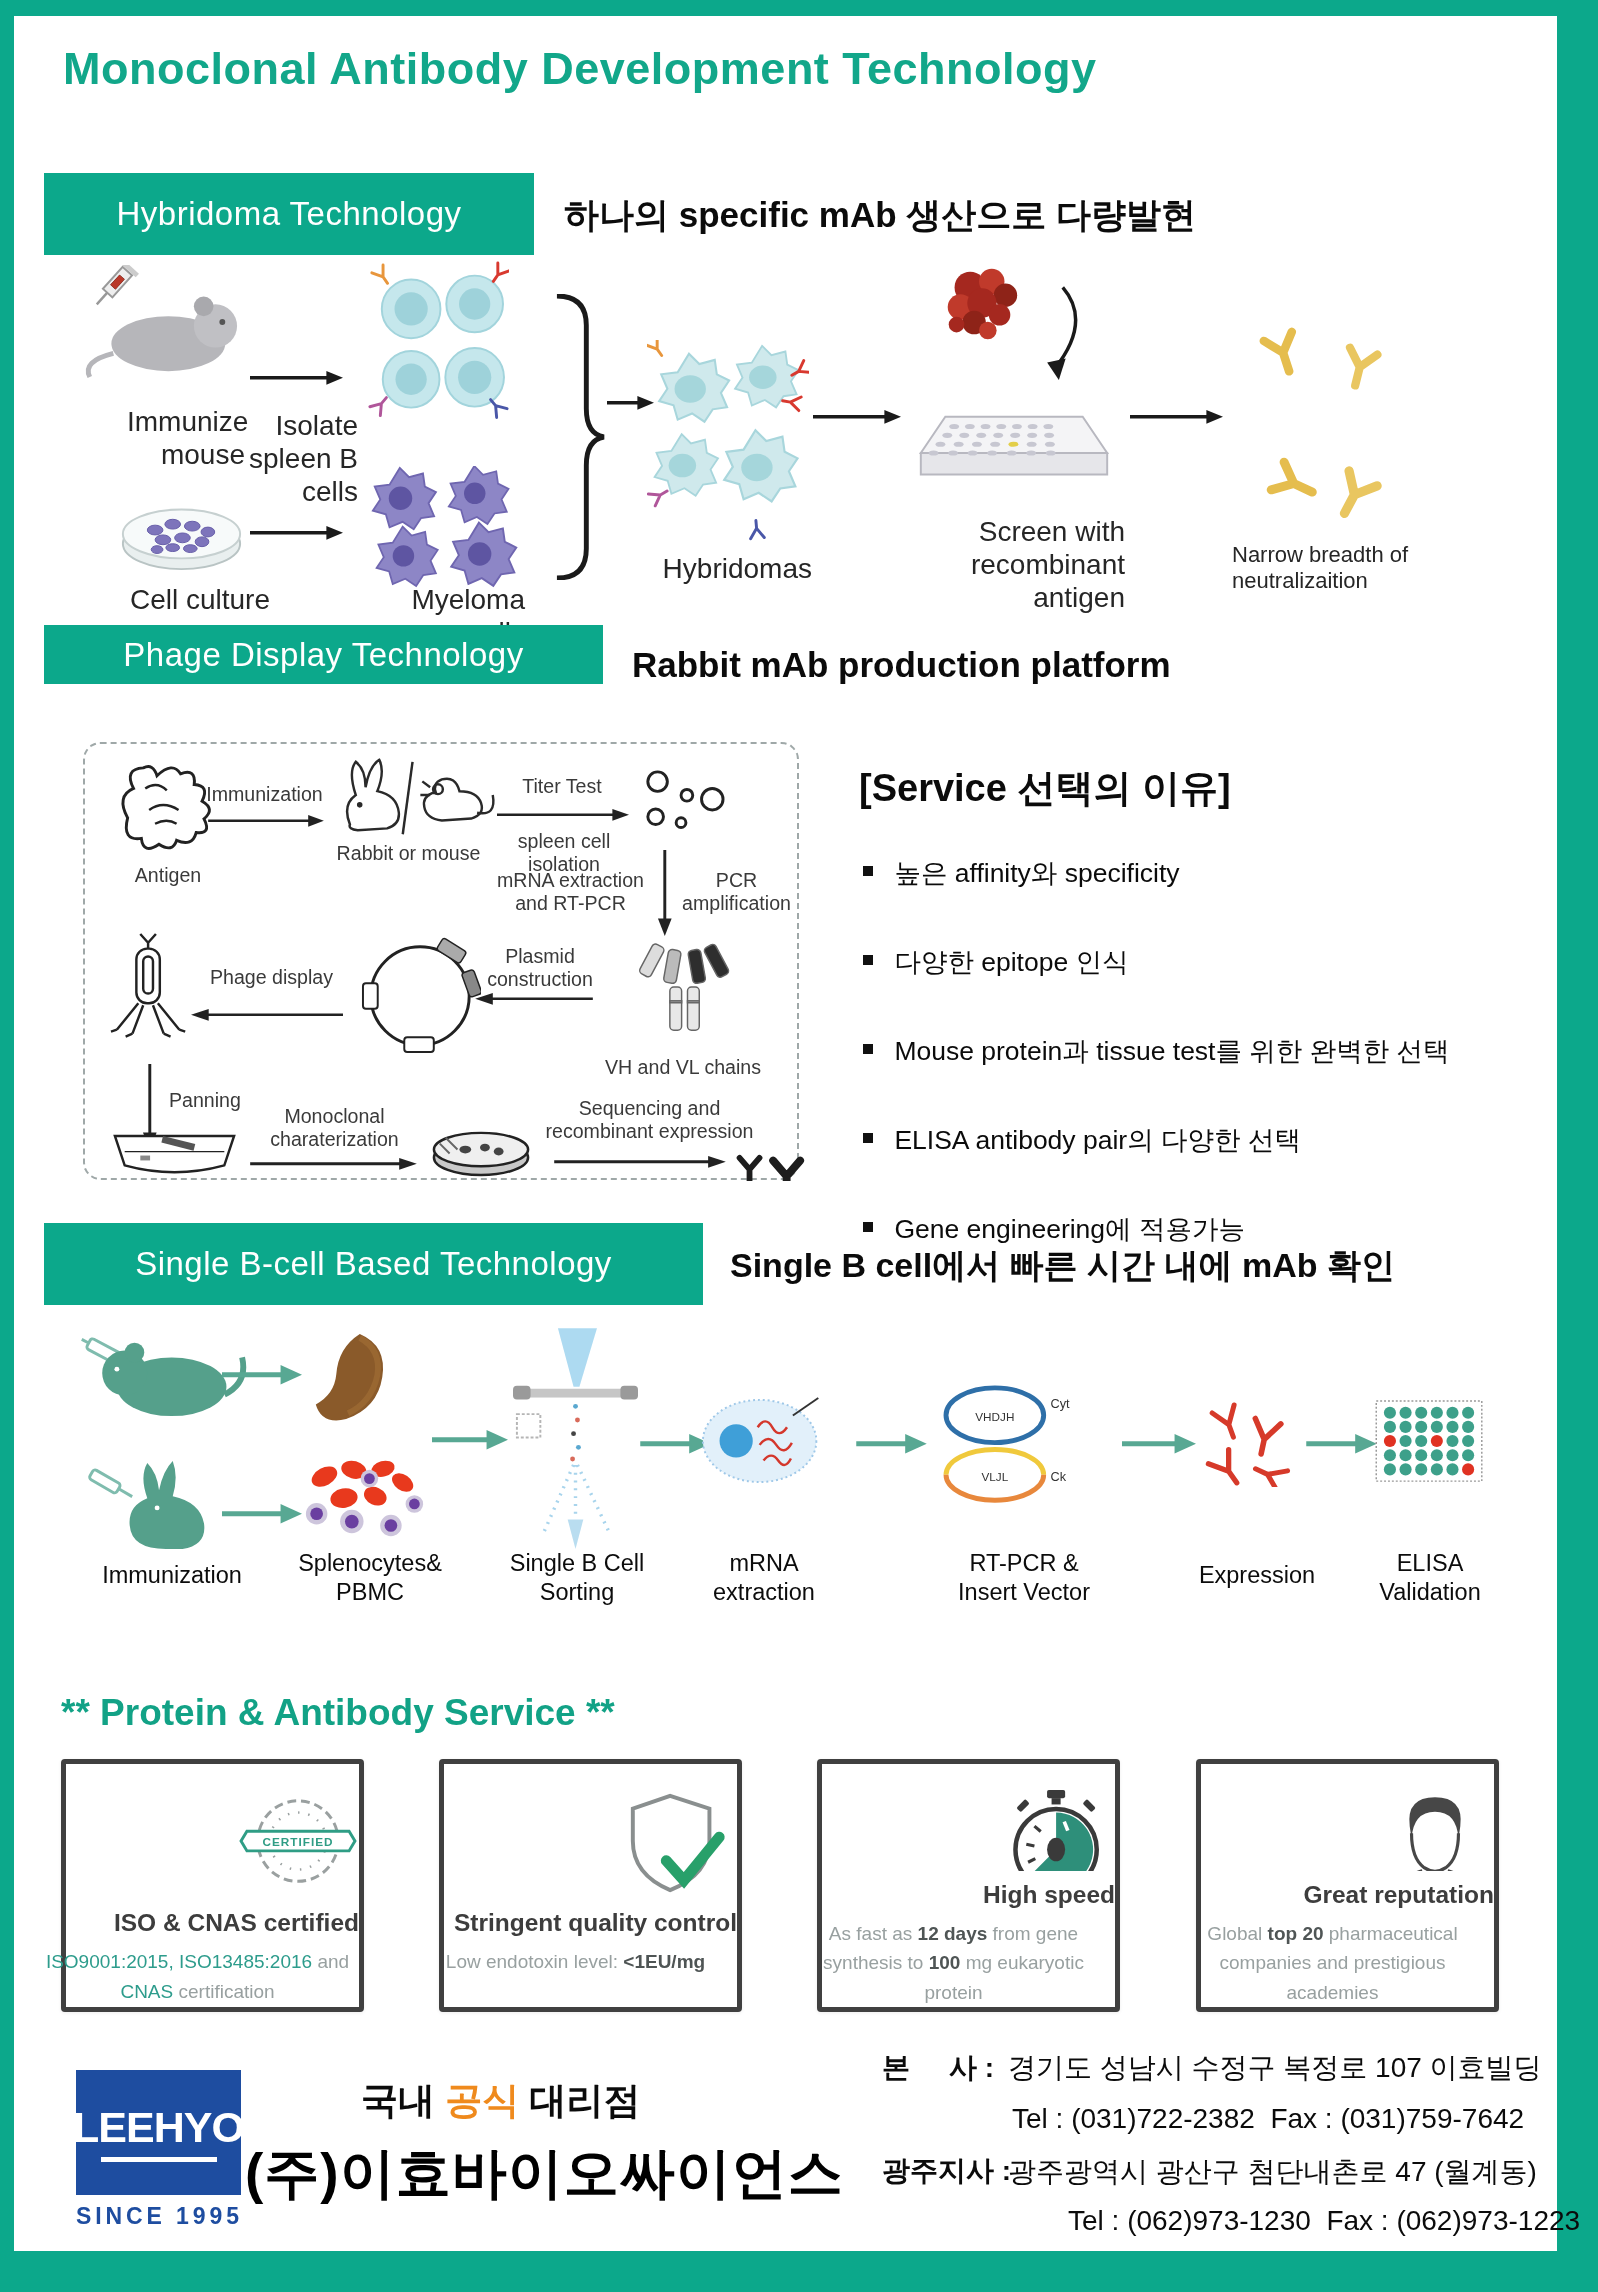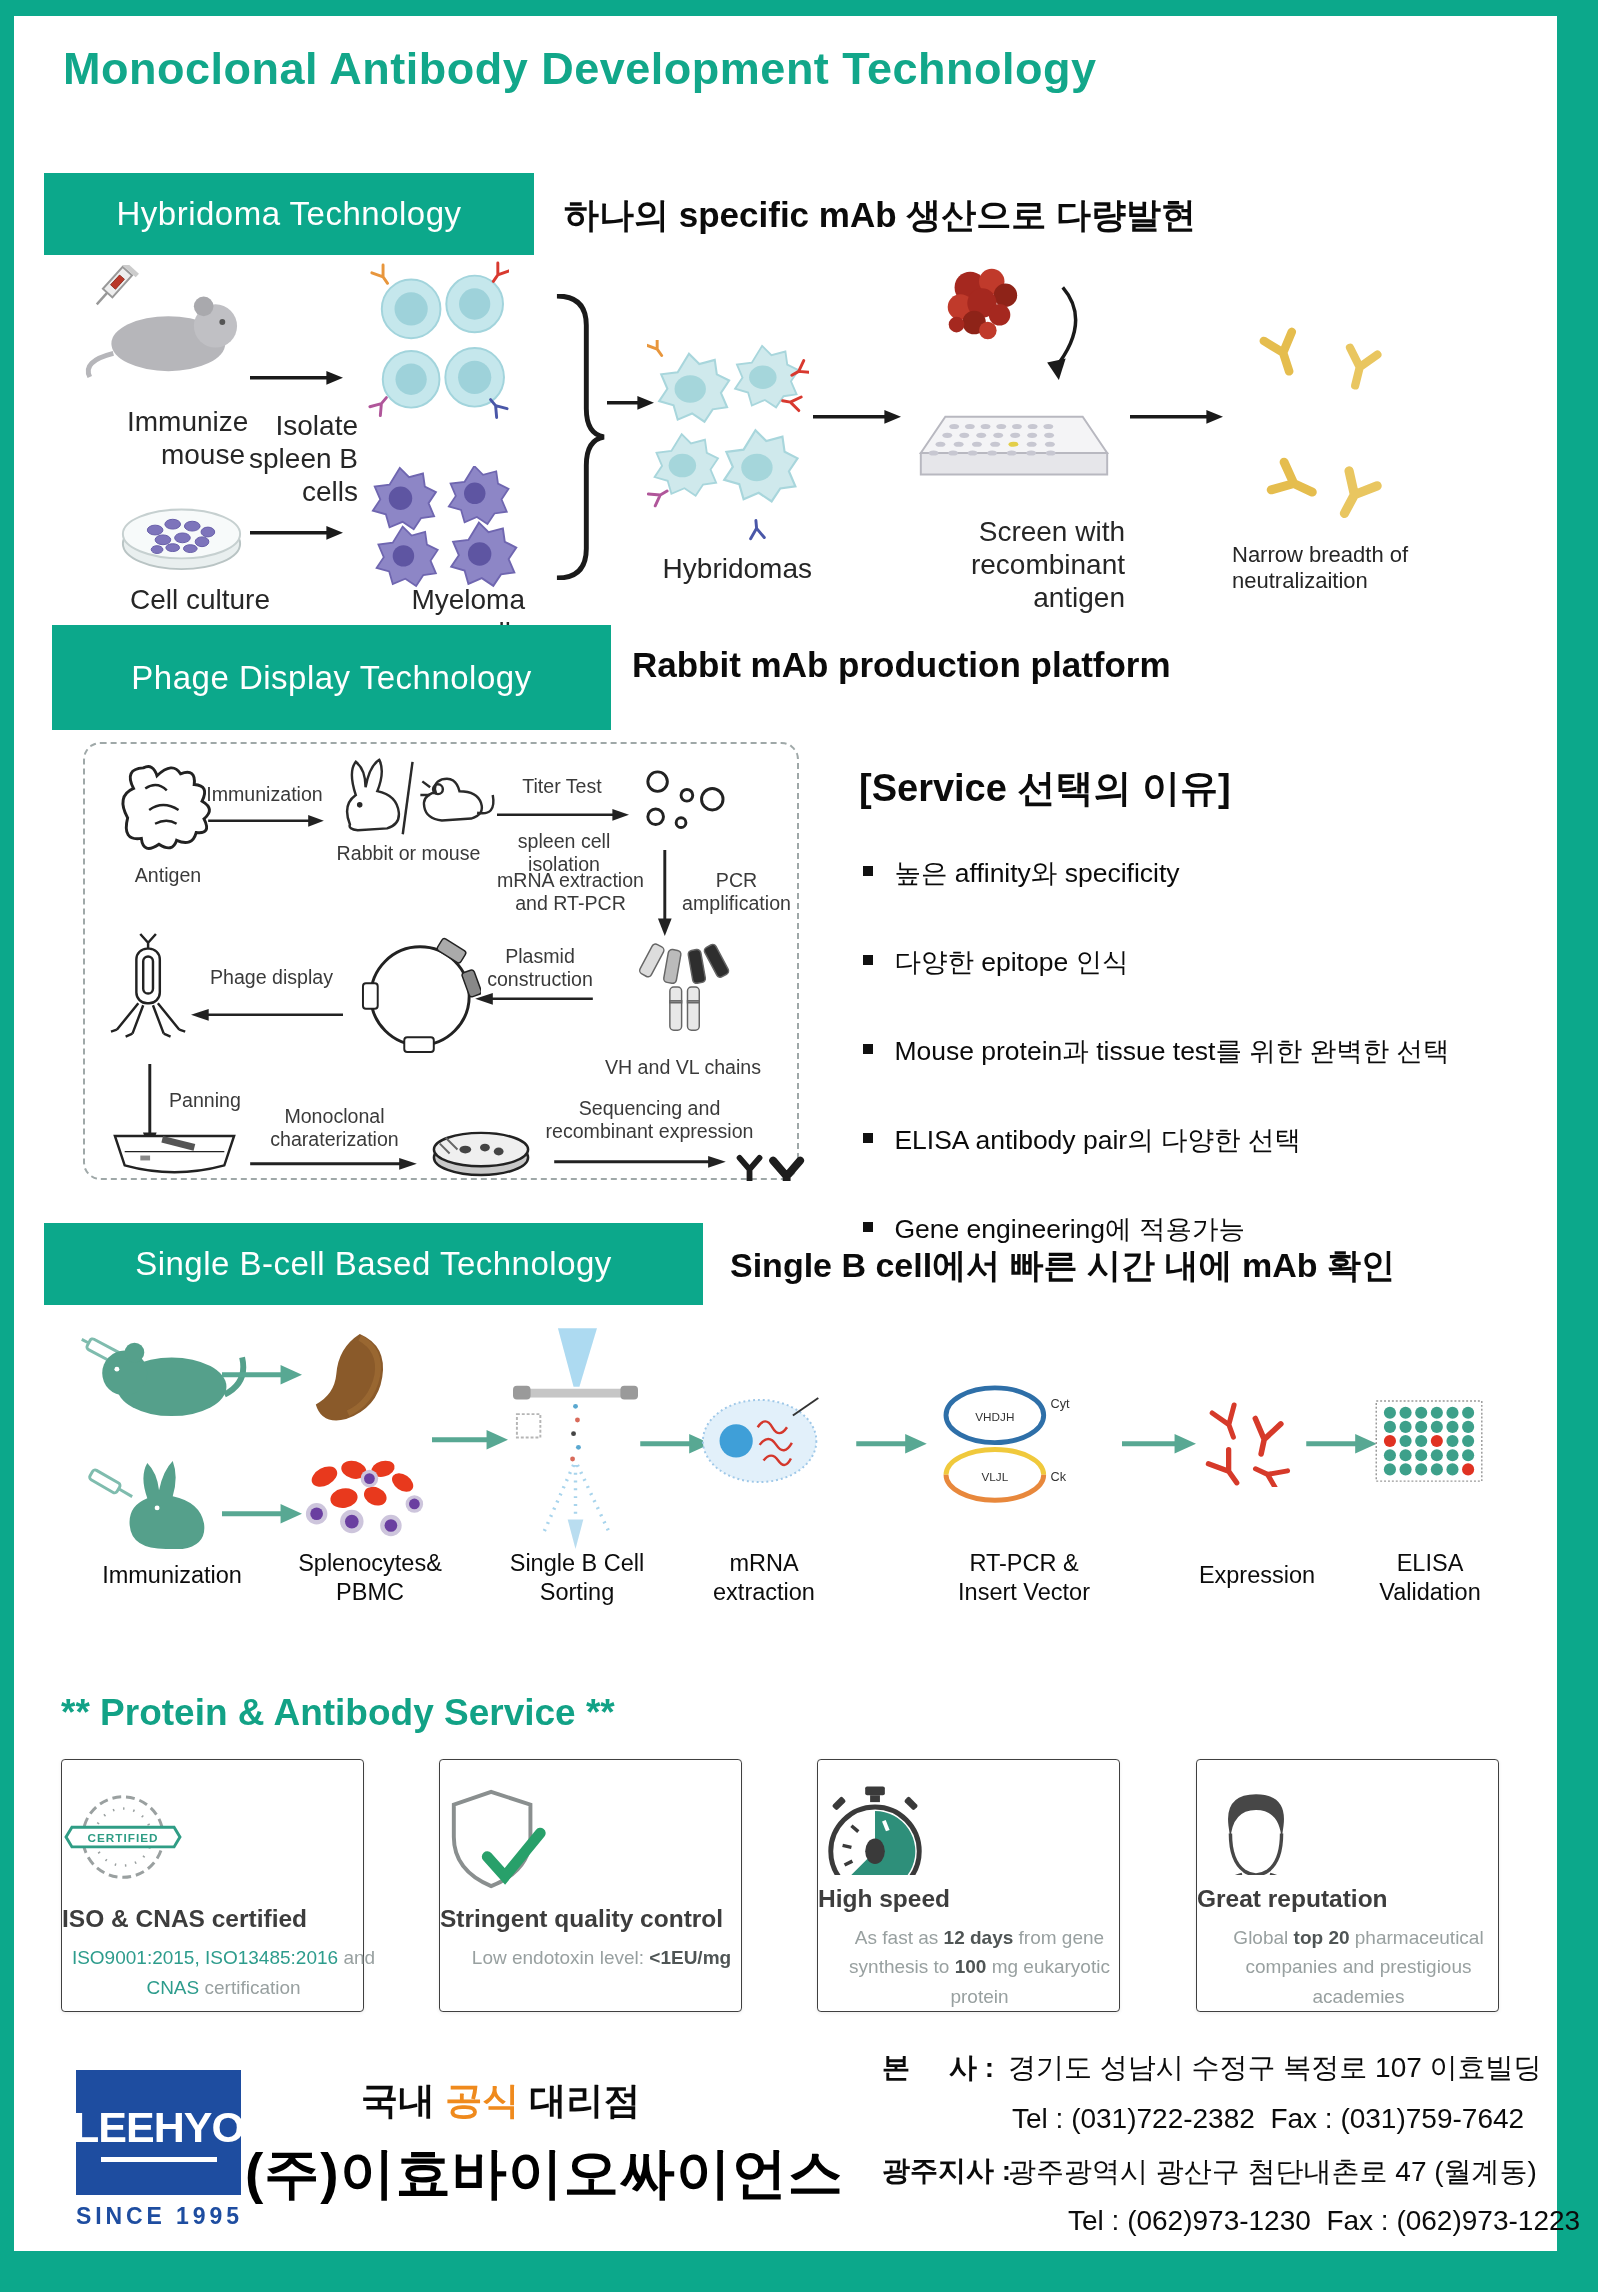--- a/index.html
+++ b/index.html
@@ -14,22 +14,22 @@
 .title{position:absolute;left:63px;top:43px;font-size:45px;font-weight:bold;color:#12a78a;letter-spacing:0.5px}
 .lbl{position:absolute;font-size:28px;color:#262626;text-align:right;line-height:1.18}
 .plbl{position:absolute;font-size:19.6px;color:#3a3a3a;text-align:center;line-height:1.15}
 .slbl{position:absolute;font-size:23.5px;color:#0c0c0c;text-align:center;line-height:1.25}
 .dash-box{position:absolute;left:83px;top:742px;width:716px;height:438px;
   border:2px dashed #9fa8a8;border-radius:17.6px}
 .reason-title{position:absolute;left:859px;top:763px;font-size:38px;font-weight:bold;color:#0b0b0b}
 .reason{position:absolute;left:863px;font-size:26.5px;color:#0b0b0b}
 .reason .sq{display:inline-block;width:9.8px;height:9.8px;background:#111;margin-right:21.6px;vertical-align:5.9px}
 .svc-title{position:absolute;left:61px;top:1692px;font-size:37px;font-weight:bold;color:#12a286}
-.card{position:absolute;top:1759px;width:303px;height:253px;background:#fff;border:1px solid #404040;
-  border-radius:3.9px;box-shadow:0 1px 3.9px rgba(0,0,0,.07);display:flex;flex-direction:column;align-items:flex-start;padding-top:25.5px}
+.card{position:absolute;top:1759px;width:303px;height:253px;background:#fff;border:5px solid #404040;
+  border-radius:3.9px;box-shadow:0 1px 3.9px rgba(0,0,0,.07);display:flex;flex-direction:column;align-items:flex-end;padding-top:25.5px}
 .card-title{font-size:24.5px;font-weight:bold;color:#3d3d3d;margin-top:9.8px}
 .card-desc{font-size:19px;color:#98a0a0;line-height:1.55;text-align:center;width:323px;margin-top:9.8px}
 .card-desc .h{color:#2d9c8c}
 .card-desc .b{color:#4f5555;font-weight:bold}
 .logo-box{position:absolute;left:76px;top:2070px;width:165px;height:125px;background:#1e4da0;
   display:flex;flex-direction:column;align-items:center;justify-content:center}
 .logo-text{color:#fff;font-size:43px;font-weight:bold;letter-spacing:-1px}
 .logo-bar{width:116px;height:5.9px;background:#fff;margin-top:4.9px}
 .logo-since{position:absolute;left:76px;top:2203px;width:165px;text-align:center;color:#1e4da0;
   font-size:23px;font-weight:bold;letter-spacing:3.9px;white-space:pre}
@@ -230,21 +230,21 @@
 
   <svg class="abs" style="left:1191px;top:37px" width="167" height="235" viewBox="0 0 170 240">
     <use href="#ybig" stroke="#e5bd4e" transform="translate(45,45) rotate(-18) scale(1.25)"></use>
     <use href="#ybig" stroke="#e9c660" transform="translate(130,60) rotate(14) scale(1.2)"></use>
     <use href="#ybig" stroke="#e5bd4e" transform="translate(48,185) rotate(-65) scale(1.3)"></use>
     <use href="#ybig" stroke="#e9c660" transform="translate(128,190) rotate(28) scale(1.35)"></use>
   </svg>
   <div class="lbl" style="left:1188px;top:282px;width:255px;text-align:left;font-size:22px">Narrow breadth of neutralizaition</div>
 </div>
 
-<div class="badge" style="left:52px;top:625px;width:559px;height:105px">
+<div class="badge" style="left:44px;top:625px;width:559px;height:59px">
   <span>Phage Display Technology</span>
 </div>
 <div class="sub" style="left:632px;top:645px">Rabbit mAb production platform</div>
 
 <div class="dash-box">
   <svg class="abs" style="left:24.5px;top:14.7px" width="142" height="103" viewBox="0 0 145 105">
     <path d="M18 60 Q6 38 24 30 Q14 10 34 9 Q44 4 48 17 Q64 2 72 15 Q88 9 86 26 Q102 27 94 43 Q108 51 96 61 Q104 77 88 75 Q84 90 68 83 Q64 96 50 87 Q34 98 32 81 Q12 84 18 60 Z" fill="none" stroke="#222" stroke-width="3"></path>
     <path d="M36 30 Q48 22 58 32 M40 52 Q54 42 70 52 M46 66 Q58 60 68 66" fill="none" stroke="#222" stroke-width="2.5"></path>
   </svg>
   <div class="plbl" style="left:29px;top:120px;width:108px">Antigen</div>

